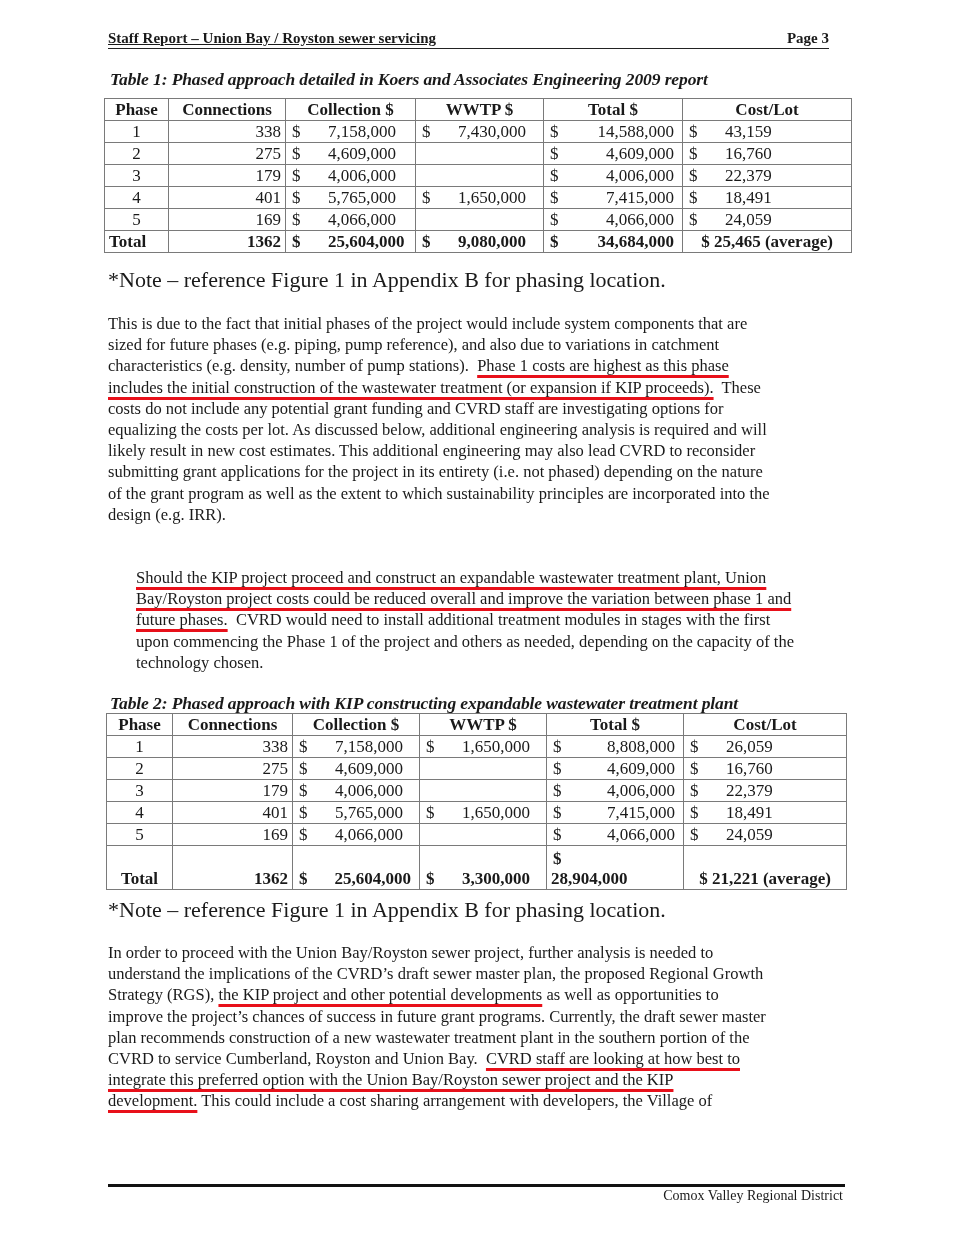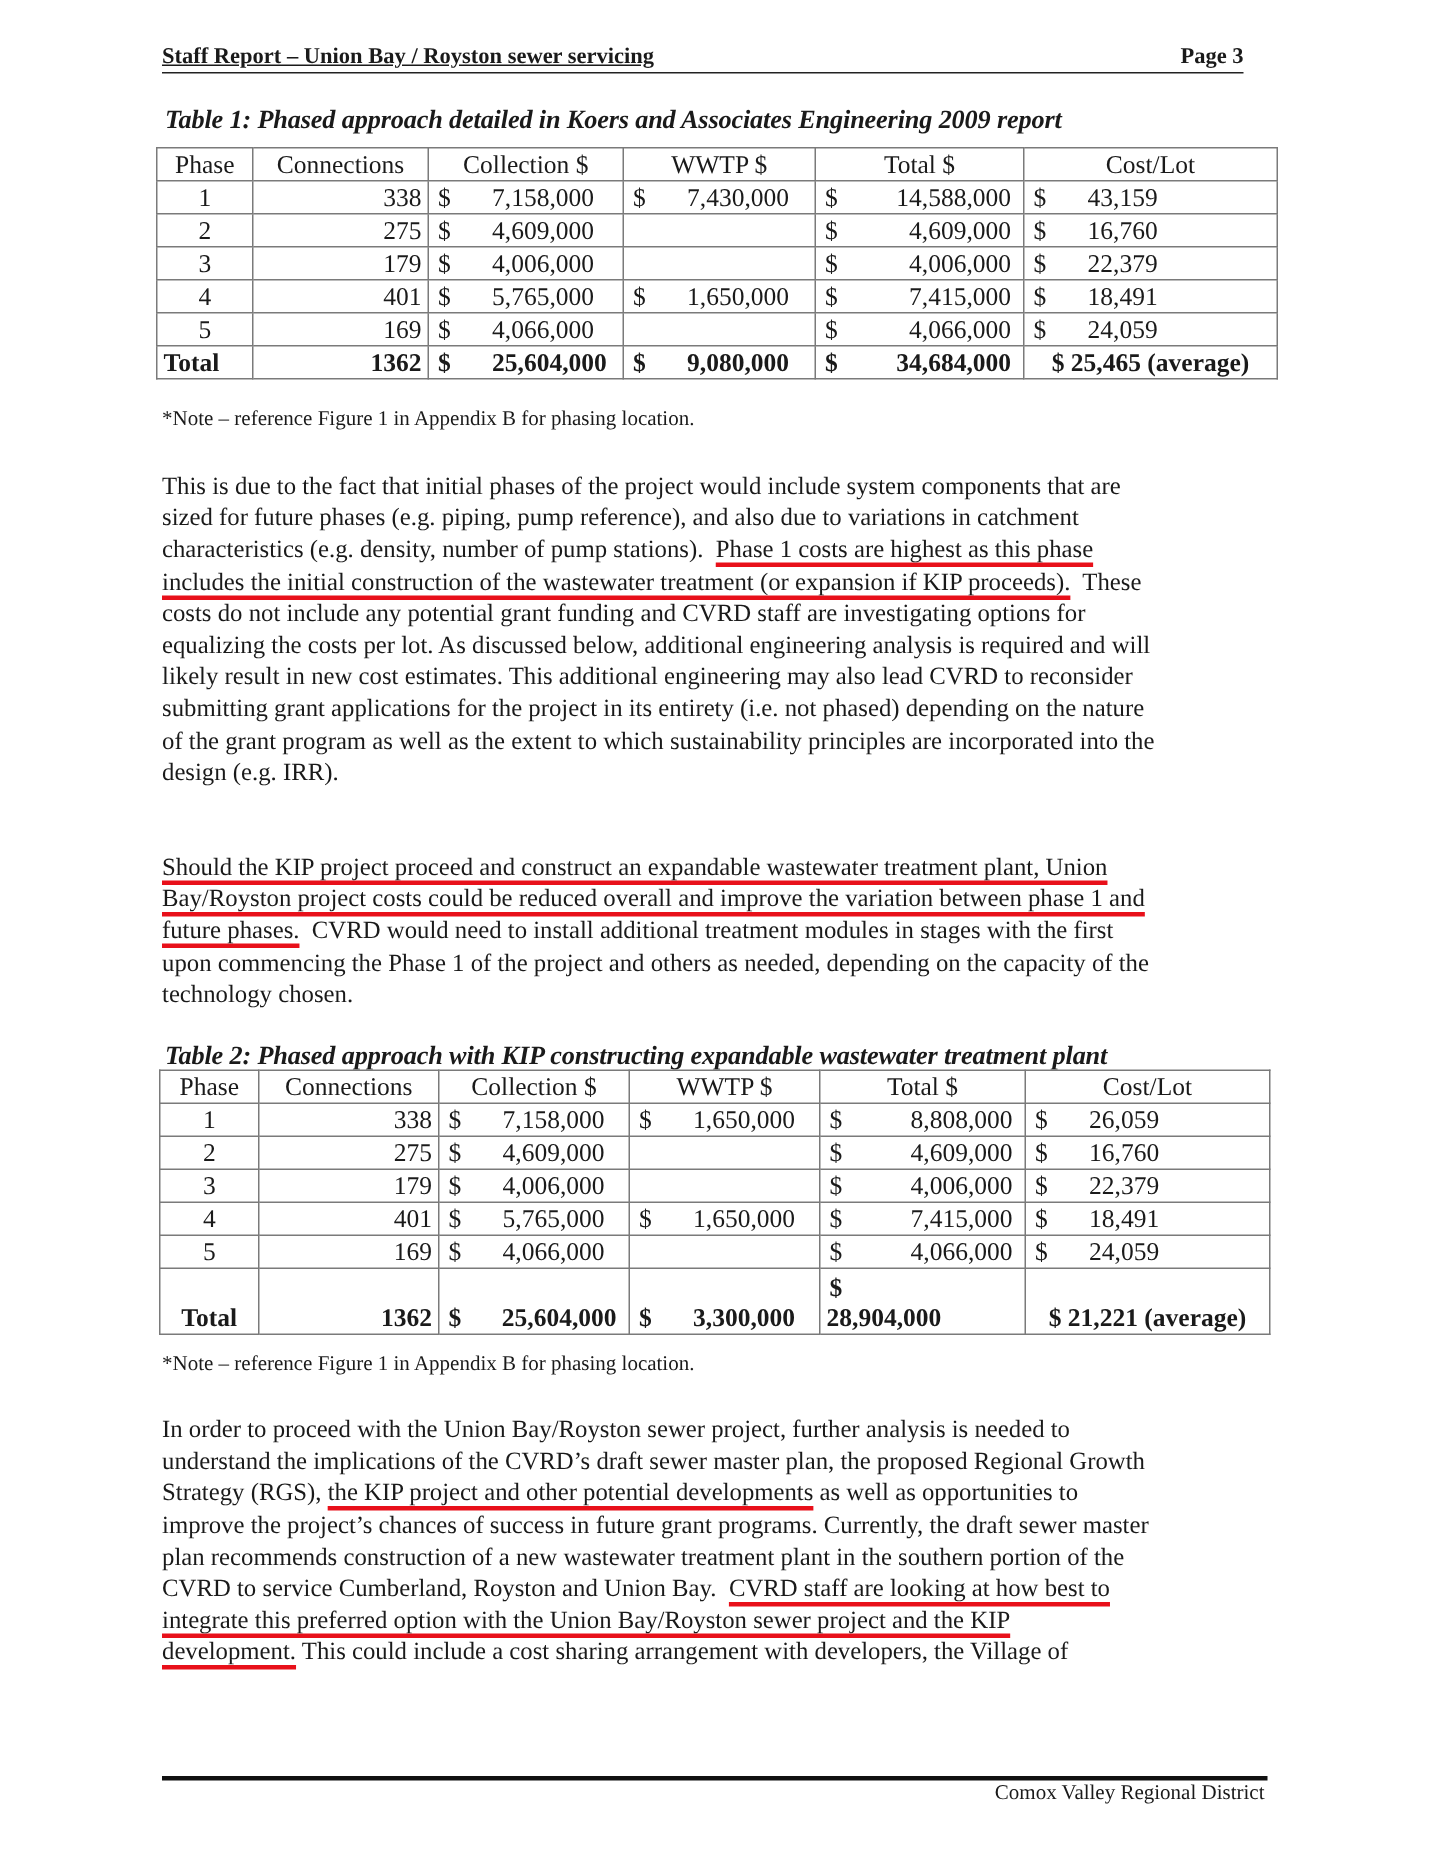--- a/index.html
+++ b/index.html
@@ -19,32 +19,32 @@
     position: absolute; left: 110px; font-size: 17.5px; font-weight: bold; line-height: 20px;
     white-space: nowrap; letter-spacing: -0.1px; font-style: italic;
   }
   table.data {
     position: absolute; border-collapse: collapse; font-size: 17px; line-height: 20px;
     table-layout: fixed;
   }
   table.data td, table.data th {
     border: 1.5px solid #7a7a7a; padding: 0 4px; white-space: nowrap; height: 21px;
   }
-  table.data th { font-weight: normal; text-align: center; }
+  table.data th { font-weight: bold; text-align: center; }
   table.data td.num { text-align: right; }
   table.data td.phase { text-align: center; }
   table.data td.total-label { font-weight: bold; }
   table.data td.bold { font-weight: bold; }
   .money { display: flex; justify-content: space-between; }
   .money .sym { padding-left: 2px; }
   .money .amt { padding-right: 4px; }
   .money.left-amt { justify-content: flex-start; }
   .money.left-amt .sym { width: 36px; }
 
-  .note { position: absolute; left: 108px; font-size: 14px; line-height: 20px; white-space: nowrap; }
+  .note { position: absolute; left: 108px; font-size: 22px; line-height: 20px; white-space: nowrap; }
 
   .para {
     position: absolute; left: 108px; width: 740px; font-size: 16.5px; line-height: 21.2px;
   }
   .para .ln { display: block; white-space: nowrap; height: 21.2px; }
   .ul { text-decoration: underline; text-decoration-color: #e8101a; text-decoration-thickness: 3px; text-underline-offset: 4px; }
 
   .footer-rule { position: absolute; left: 108px; top: 1184px; width: 737px; height: 3px; background: #111; }
   .footer-text { position: absolute; right: 112px; top: 1187px; font-size: 14px; line-height: 18px; }
 </style>
@@ -235,21 +235,21 @@
   <span class="ln"><span style="white-space:pre">characteristics (e.g. density, number of pump stations).  </span><span class="ul">Phase 1 costs are highest as this phase</span></span>
   <span class="ln"><span class="ul">includes the initial construction of the wastewater treatment (or expansion if KIP proceeds).</span><span style="white-space:pre">  These</span></span>
   <span class="ln"><span>costs do not include any potential grant funding and CVRD staff are investigating options for</span></span>
   <span class="ln"><span>equalizing the costs per lot.  As discussed below, additional engineering analysis is required and will</span></span>
   <span class="ln"><span>likely result in new cost estimates.  This additional engineering may also lead CVRD to reconsider</span></span>
   <span class="ln"><span>submitting grant applications for the project in its entirety (i.e. not phased) depending on the nature</span></span>
   <span class="ln"><span>of the grant program as well as the extent to which sustainability principles are incorporated into the</span></span>
   <span class="ln"><span>design (e.g. IRR).</span></span>
 </div>
 
-<div class="para" style="top:567px;">
+<div class="para" style="top:567px;margin-left:28px;">
   <span class="ln"><span class="ul">Should the KIP project proceed and construct an expandable wastewater treatment plant, Union</span></span>
   <span class="ln"><span class="ul">Bay/Royston project costs could be reduced overall and improve the variation between phase 1 and</span></span>
   <span class="ln"><span class="ul">future phases.</span><span style="white-space:pre">  CVRD would need to install additional treatment modules in stages with the first</span></span>
   <span class="ln"><span>upon commencing the Phase 1 of the project and others as needed, depending on the capacity of the</span></span>
   <span class="ln"><span>technology chosen.</span></span>
 </div>
 
 <div class="caption" style="top:693px;">Table 2:  Phased approach with KIP constructing expandable wastewater treatment plant</div>
 <table class="data" id="t2" style="left:106px; top:713px; width:740px;">
   <colgroup>

